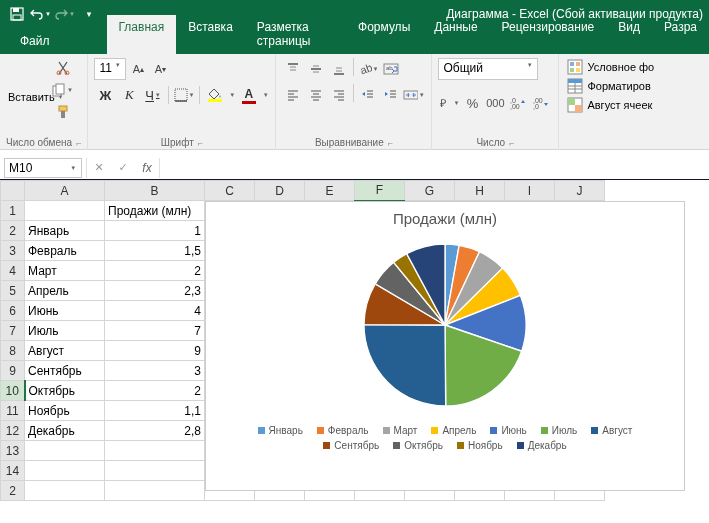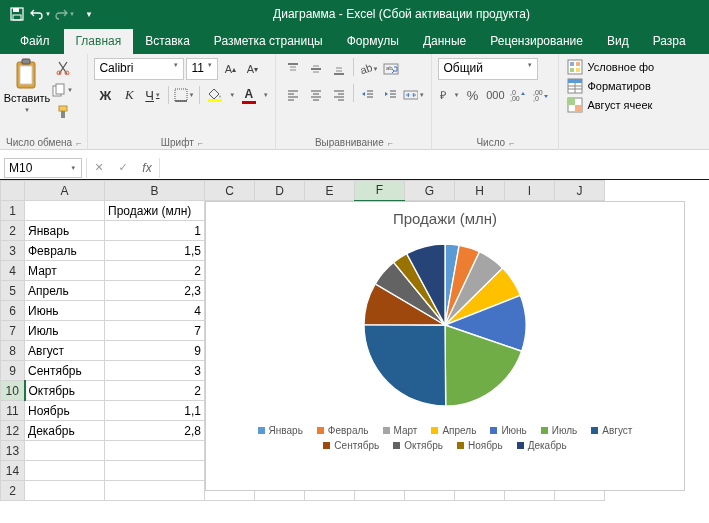--- a/index.html
+++ b/index.html
@@ -2,36 +2,36 @@
 <html><head>
 <meta charset="utf-8">
 <style>
   * { box-sizing: border-box; margin: 0; padding: 0; font-family: 'Segoe UI', Tahoma, sans-serif; }
   body { width: 709px; height: 523px; overflow: hidden; background: #fff; font-size: 12px; }
   
   
   .titlebar { background: #0b6a3f; height: 28px; display: flex; align-items: center; color: #fff; padding: 0 6px; }
   .qat { display: flex; align-items: center; gap: 2px; }
   .qat-btn { width: 22px; height: 22px; display: flex; align-items: center; justify-content: center; color: #fff; }
-  .app-title { flex: 1; text-align: center; font-size: 12px; }
+  .app-title { flex: 1; text-align: right; font-size: 12px; }
   
   
   .tabrow { background: #0b6a3f; height: 26px; display: flex; align-items: flex-end; padding-left: 6px; }
   .filetab { color: #fff; padding: 4px 14px 6px 14px; font-size: 12px; }
   .ribtab { color: #fff; padding: 5px 12px 6px 12px; font-size: 12px; cursor: pointer; }
-  .ribtab.active { background: #f1f1f1; color: #217346; }
+  .ribtab.active { background: #f1f1f1; color: #217346; margin-left: 43px; }
   
   
   .ribbon { background: #f1f1f1; height: 96px; border-bottom: 1px solid #d4d4d4; display: flex; }
   .rgroup { border-right: 1px solid #e0e0e0; padding: 4px 6px 2px 6px; display: flex; flex-direction: column; justify-content: space-between; height: 96px; }
   .rgroup-label { font-size: 10px; color: #666; text-align: center; padding-top: 2px; display: flex; align-items: center; justify-content: center; gap: 4px; }
   .rgroup-label .dlaunch { font-size: 9px; color: #888; }
   .rgroup-body { flex: 1; display: flex; }
   
-  .paste-big { display: flex; flex-direction: column; align-items: center; width: 42px; font-size: 11px; gap: 2px; }
+  .paste-big { display: flex; flex-direction: row; align-items: center; width: 42px; font-size: 11px; gap: 2px; }
   .paste-icon { width: 28px; height: 32px; }
   .clip-small { display: flex; flex-direction: column; gap: 2px; padding-left: 4px; }
   .clip-btn { width: 22px; height: 20px; display: flex; align-items: center; justify-content: center; }
   
   .font-rows { display: flex; flex-direction: column; gap: 4px; }
   .font-row1 { display: flex; align-items: center; gap: 2px; }
   .font-select { background: #fff; border: 1px solid #c8c8c8; font-size: 12px; padding: 2px 4px; height: 22px; }
   .font-name { width: 90px; }
   .font-size { width: 32px; }
   .fs-btn { width: 20px; height: 22px; border: 1px solid transparent; display: flex; align-items: center; justify-content: center; font-size: 11px; color: #444; }
@@ -41,21 +41,21 @@
   .fmt.italic { font-style: italic; font-family: 'Times New Roman', serif; }
   .fmt.under { text-decoration: underline; }
   .color-strip { width: 22px; height: 22px; display: flex; flex-direction: column; align-items: center; justify-content: center; }
   .color-strip .bar { width: 14px; height: 3px; }
   .dd-caret { font-size: 7px; color: #666; padding: 0 2px; }
   
   .align-rows { display: flex; flex-direction: column; gap: 4px; }
   .align-row { display: flex; gap: 1px; }
   .abtn { width: 22px; height: 22px; display: flex; align-items: center; justify-content: center; }
   
-  .num-rows { display: flex; flex-direction: column; gap: 4px; }
+  .num-rows { display: flex; flex-direction: column; gap: 12px; }
   .num-select { background: #fff; border: 1px solid #c8c8c8; font-size: 12px; padding: 2px 4px; width: 100px; height: 22px; }
   .num-row2 { display: flex; gap: 1px; }
   
   .styles-col { display: flex; flex-direction: column; gap: 1px; font-size: 11px; }
   .style-item { display: flex; align-items: center; gap: 4px; padding: 1px 2px; white-space: nowrap; }
   .sicon { width: 16px; height: 16px; flex-shrink: 0; }
   
   
   .fbar { height: 24px; border-bottom: 1px solid #0f172a; display: flex; align-items: center; background: #fff; }
   .namebox { width: 78px; height: 20px; border: 1px solid #c8c8c8; margin: 0 4px; padding: 0 4px; font-size: 12px; display: flex; align-items: center; justify-content: space-between; }
@@ -174,21 +174,20 @@
     <div class="rgroup-label">
         <span>Число обмена</span>
         <span class="dlaunch">⌐</span>
       </div>
   </div>
 
   <div class="rgroup">
     <div class="rgroup-body">
       <div class="font-rows">
         <div class="font-row1">
-          <div class="font-select font-name"><span>Calibri</span><span class="dd-caret" style="float:right">▾</span></div>
           <div class="font-select font-size"><span>11</span><span class="dd-caret" style="float:right">▾</span></div>
           <div class="fs-btn">A<span style="font-size:8px">▴</span></div>
           <div class="fs-btn">A<span style="font-size:8px">▾</span></div>
         </div>
         <div class="font-row2">
           <div class="fmt bold">Ж</div>
           <div class="fmt italic">К</div>
           <div class="fmt under">Ч<span class="dd-caret">▾</span></div>
           <div style="width:1px;height:18px;background:#ccc;margin:0 2px"></div>
           <div class="fmt">

